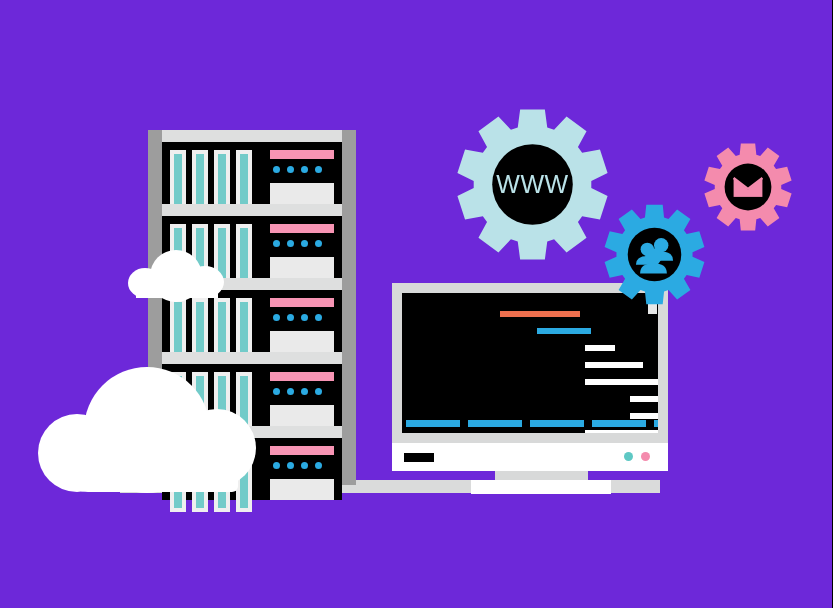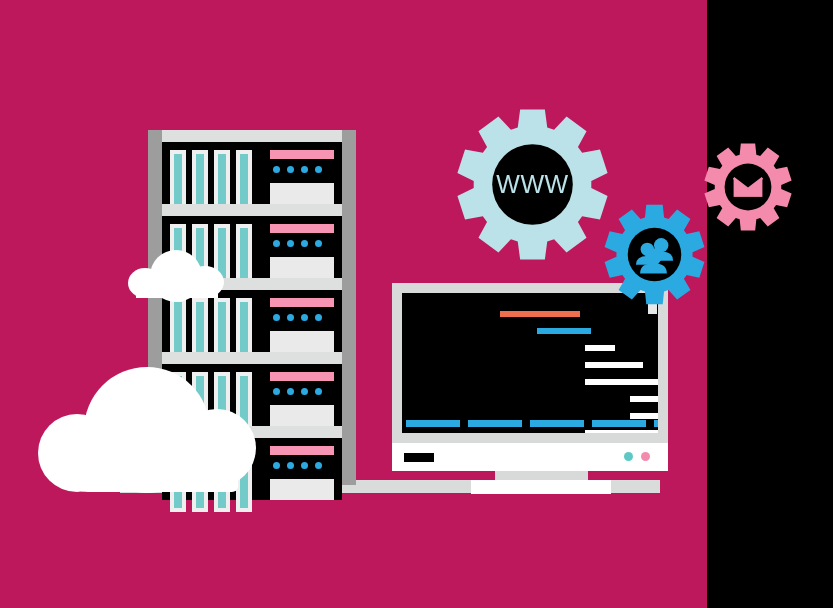--- a/index.html
+++ b/index.html
@@ -8,23 +8,23 @@
     background: #000000;
   }
   body {
     width: 833px;
     height: 608px;
     overflow: hidden;
     font-family: "Liberation Sans", sans-serif;
   }
   #scene {
     position: relative;
-    width: 707px;
+    width: 832px;
     height: 608px;
-    background: #be185d;
+    background: #6d28d9;
   }
   .abs { position: absolute; }
 
   
   #floor {
     left: 120px; top: 480px; width: 540px; height: 13px;
     background: #DADBDB;
   }
 
   

